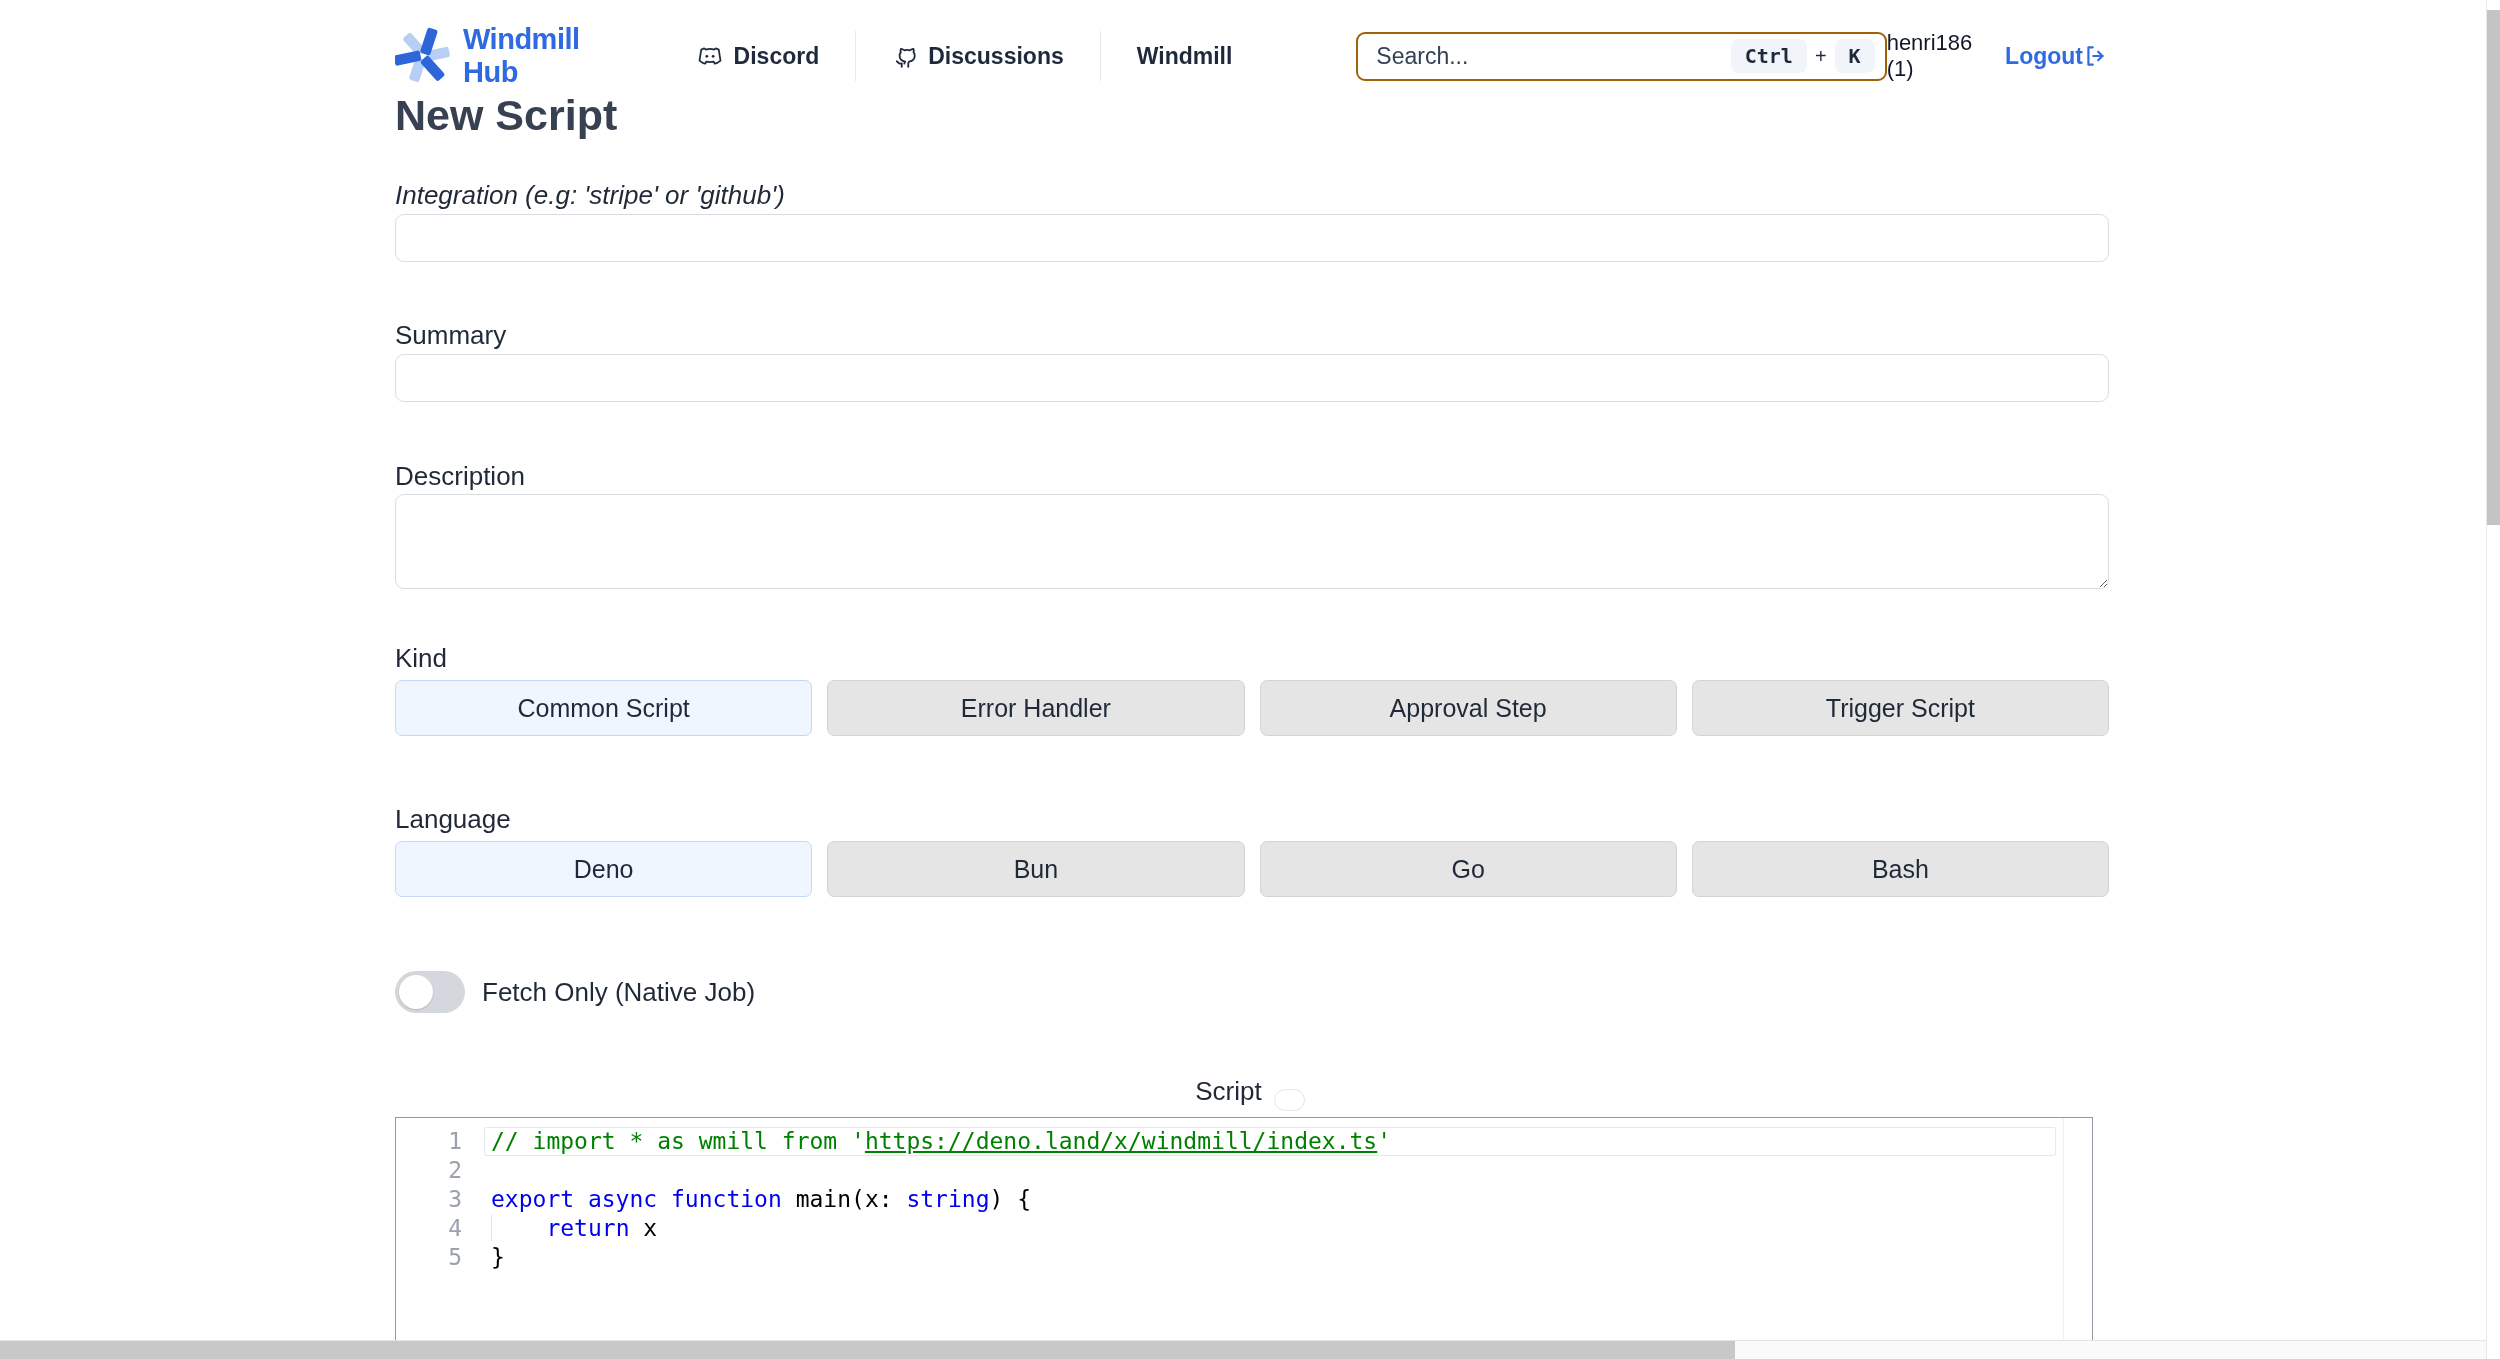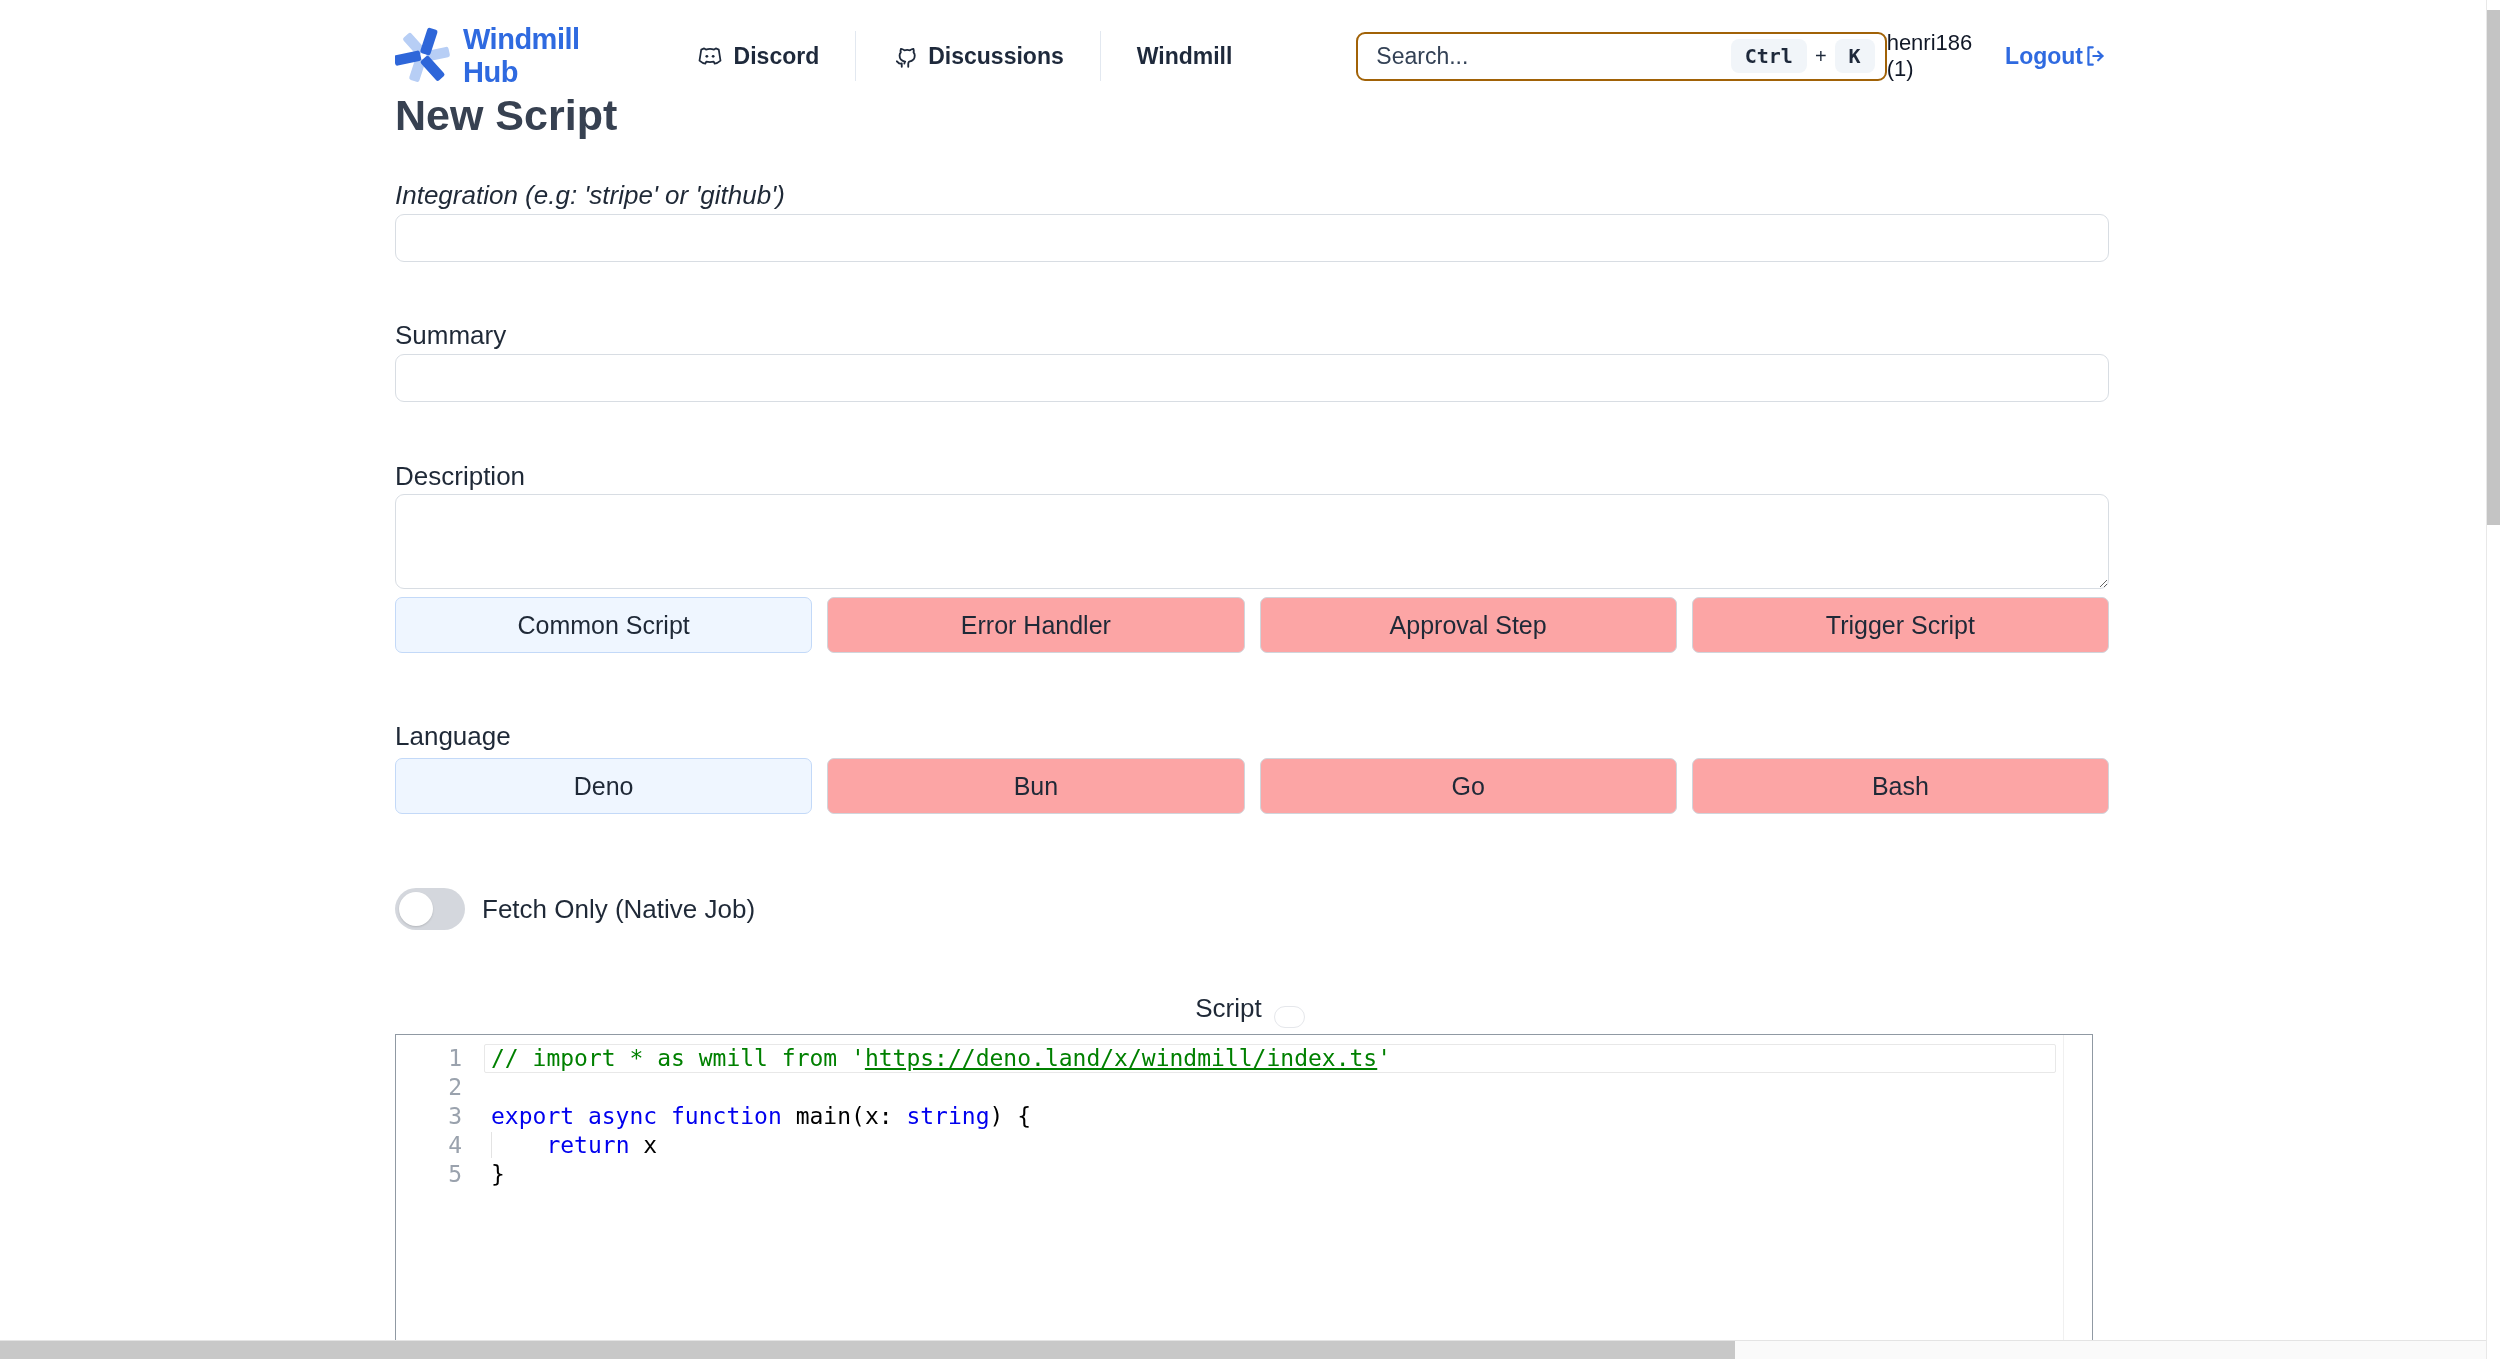--- a/index.html
+++ b/index.html
@@ -38,21 +38,21 @@
   .lbl-description { margin-top:60px; }
   .lbl-kind      { margin-top:55px; }
   .lbl-language  { margin-top:69px; }
 
   .text-input { margin-top:5px; width:100%; height:48px; border:1px solid #d8dde3; border-radius:9px;
     font-size:24px; padding:0 16px; color:#1f2937; outline:none; display:block;
     font-family:"Liberation Sans",sans-serif; }
   textarea.text-input { height:95px; margin-top:4px; padding-top:10px; resize:both; }
 
   .opt-row { display:flex; gap:15px; margin-top:8px; }
-  .opt-btn { flex:1; height:56px; background:#fca5a5; border:1px solid #d1d5db; border-radius:7px;
+  .opt-btn { flex:1; height:56px; background:#e5e5e5; border:1px solid #d1d5db; border-radius:7px;
     font-size:25px; color:#1f2937; font-family:"Liberation Sans",sans-serif; cursor:pointer; }
   .opt-btn.selected { background:var(--selected-bg,#eff6ff); border-color:var(--selected-border,#c3d9f8); }
 
   .toggle-row { margin-top:74px; display:flex; align-items:center; gap:17px; }
   .toggle { width:70px; height:42px; border-radius:21px; background:#d4d7dd; position:relative; cursor:pointer; }
   .toggle .knob { position:absolute; left:4px; top:4px; width:34px; height:34px; border-radius:50%;
     background:#fff; box-shadow:0 1px 2px rgba(0,0,0,.15); }
   .toggle-label { font-size:26px; font-weight:400; color:#1f2937; }
 
   .script-header { margin-top:64px; display:flex; align-items:flex-end; justify-content:center;gap:12px; }
@@ -161,20 +161,21 @@
 
     <div class="field-label lbl-integration">Integration (e.g: 'stripe' or 'github')</div>
     <input class="text-input" type="text" value="" style="">
 
     <div class="field-label lbl-summary">Summary</div>
     <input class="text-input" type="text" value="" style="">
 
     <div class="field-label lbl-description">Description</div>
     <textarea class="text-input" style=""></textarea>
 
+    <div class="field-label lbl-kind">Kind</div>
     <div class="opt-row">
         <button class="opt-btn selected">Common Script</button>
         <button class="opt-btn">Error Handler</button>
         <button class="opt-btn">Approval Step</button>
         <button class="opt-btn">Trigger Script</button>
       </div>
 
     <div class="field-label lbl-language">Language</div>
     <div class="opt-row">
         <button class="opt-btn selected">Deno</button>

